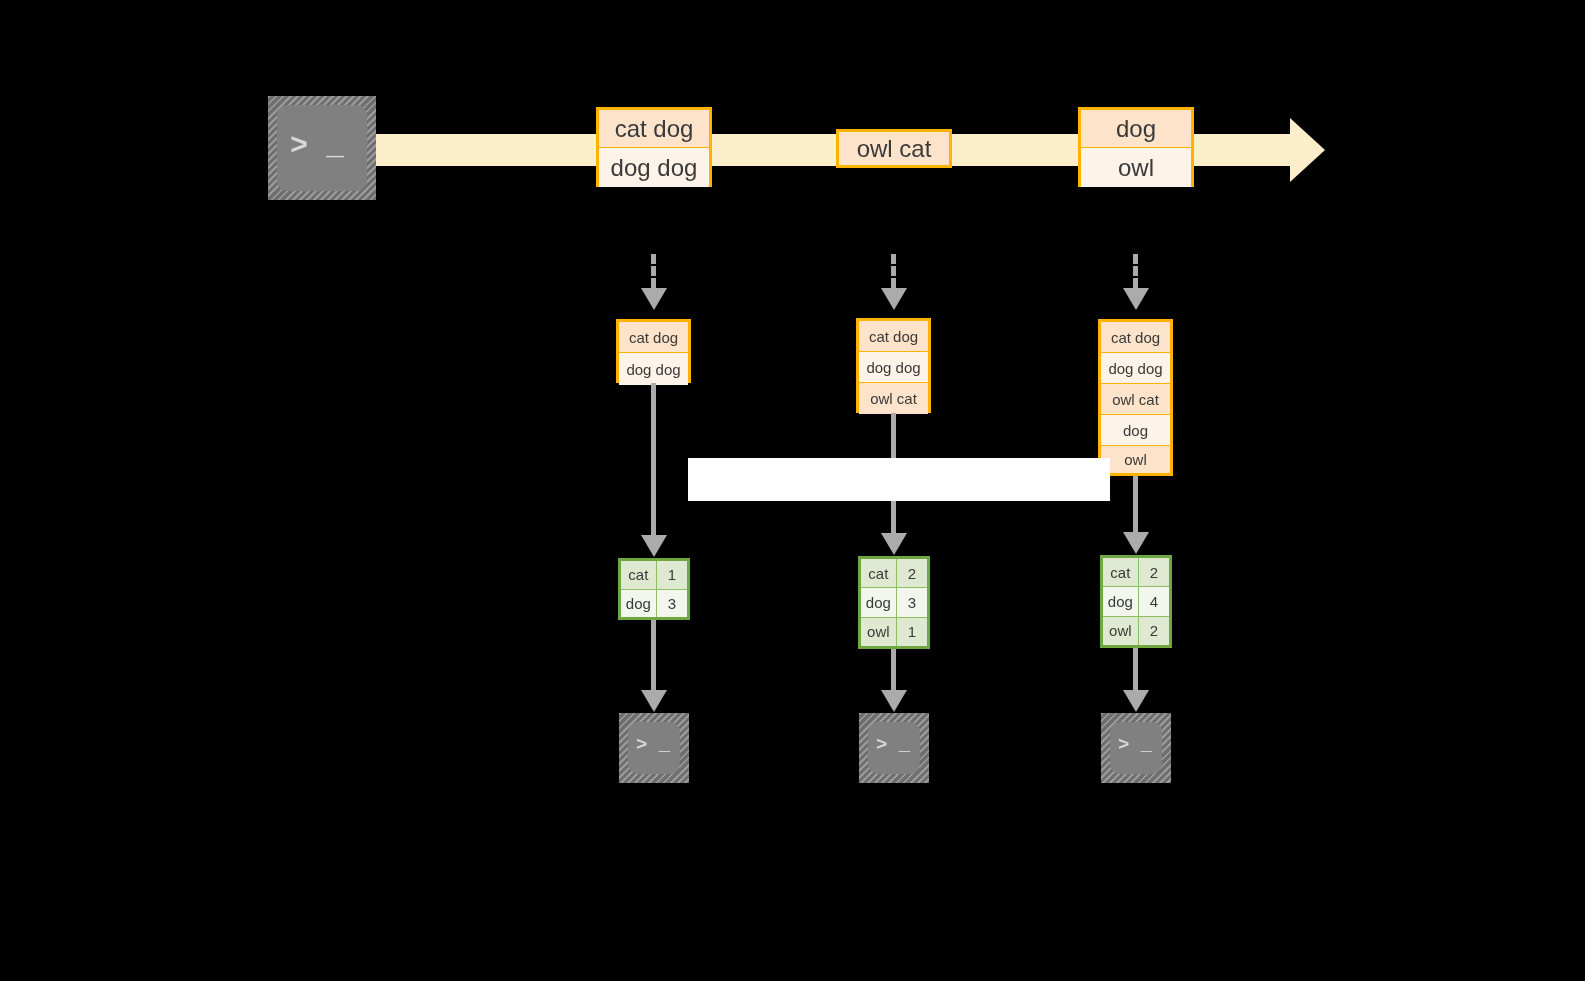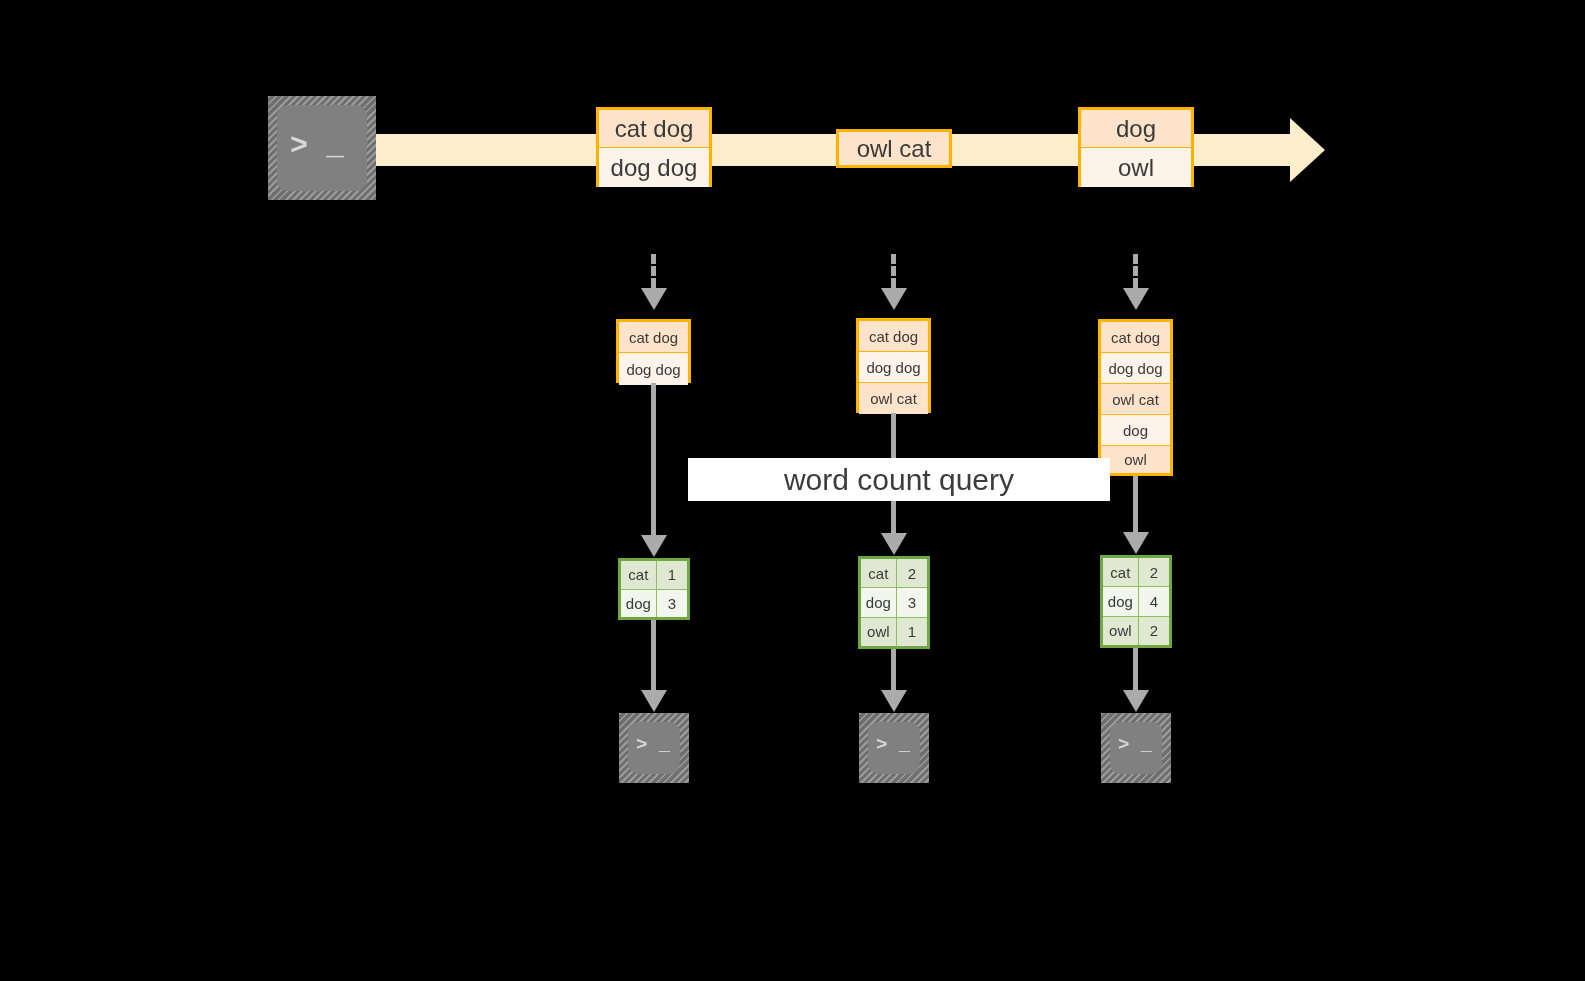--- a/index.html
+++ b/index.html
@@ -288,15 +288,14 @@
   <div class="vline" style="left:1133px; top:648px; height:42px;"></div>
   <div class="vhead" style="left:1123px; top:690px;"></div>
 
   <div class="terminal" style="left:1101px; top:713px; width:70px; height:70px;">
     <div class="terminal-inner">
       <span class="terminal-glyph" style="left:8px; top:14px; font-size:19px;">&gt; _</span>
     </div>
   </div>
 
   <div class="query-band"></div>
-  <div class="query-label">word count query</div>
 
 </div>
 
 </body></html>

